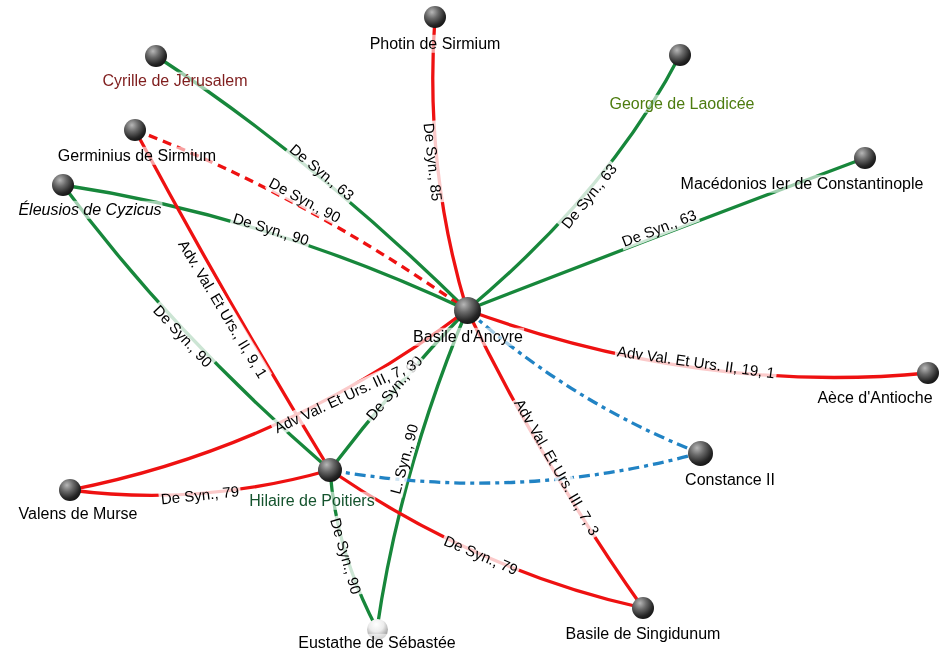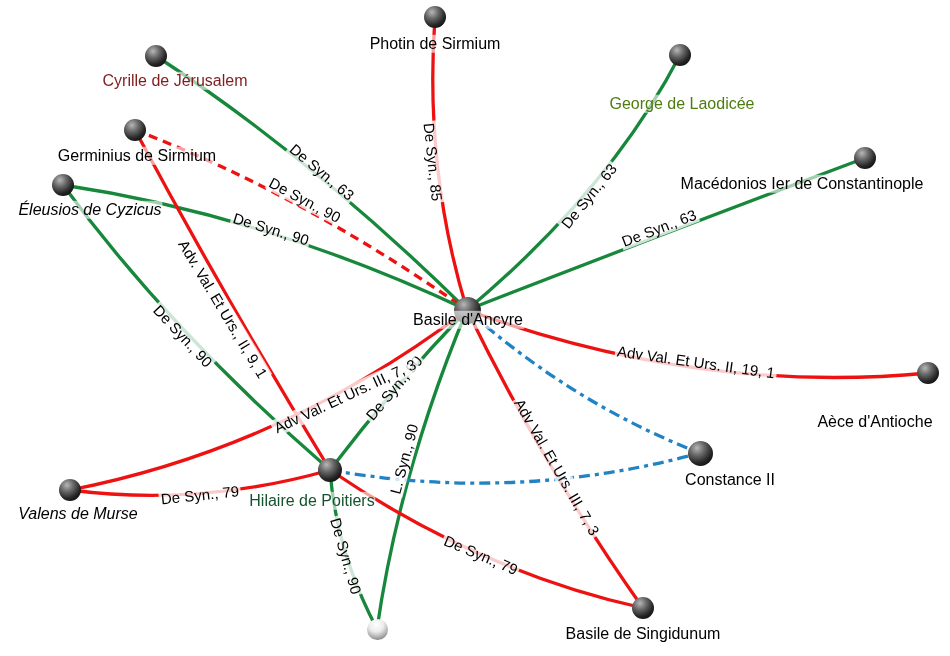--- a/index.html
+++ b/index.html
@@ -98,20 +98,21 @@
       <div class="node" style="width: 22px; height: 22px; left: 632px; top: 597px; pointer-events: auto;"></div>
       <div class="node light" style="width: 21px; height: 21px; left: 366.5px; top: 618.5px; pointer-events: auto;"></div>
     </div>
   <div class="layer" id="node-labels">
       <div class="node-label" style="left: 435px; top: 44px; color: rgb(0, 0, 0);">Photin de Sirmium</div>
       <div class="node-label" style="left: 175px; top: 81px; color: #7f1d1d;">Cyrille de Jérusalem</div>
       <div class="node-label" style="left: 682px; top: 80px; color: #4d7c0f; margin-top: 24px;">George de Laodicée</div>
       <div class="node-label" style="left: 802px; top: 184px; color: rgb(0, 0, 0);">Macédonios Ier de Constantinople</div>
       <div class="node-label" style="left: 137px; top: 156px; color: rgb(0, 0, 0);">Germinius de Sirmium</div>
       <div class="node-label" style="left: 90px; top: 210px; color: rgb(0, 0, 0); font-style: italic;">Éleusios de Cyzicus</div>
-      <div class="node-label" style="left: 468px; top: 320px; color: rgb(0, 0, 0);">Basile d'Ancyre</div>
-      <div class="node-label" style="left: 875px; top: 398px; color: rgb(0, 0, 0); margin-top: 24px;">Aèce d'Antioche</div>
+      <div class="node-label" style="left: 468px; top: 337px; color: rgb(0, 0, 0);">Basile d'Ancyre</div>
+      <div class="node-label" style="left: 875px; top: 398px; color: rgb(0, 0, 0);">Aèce d'Antioche</div>
       <div class="node-label" style="left: 702px; top: 480px; color: rgb(0, 0, 0); margin-left: 28px;">Constance II</div>
       <div class="node-label" style="left: 312px; top: 501px; color: #14532d; text-align: right;">Hilaire de Poitiers</div>
-      <div class="node-label" style="left: 78px; top: 514px; color: rgb(0, 0, 0); font-style: italic;">Valens de Murse</div>
+      <div class="node-label" style="left: 78px; top: 514px; color: rgb(0, 0, 0);">Valens de Murse</div>
       <div class="node-label" style="left: 643px; top: 634px; color: rgb(0, 0, 0);">Basile de Singidunum</div>
+      <div class="node-label" style="left: 377px; top: 643px; color: rgb(0, 0, 0);">Eustathe de Sébastée</div>
     </div>
 </div>
 
 </body></html>

